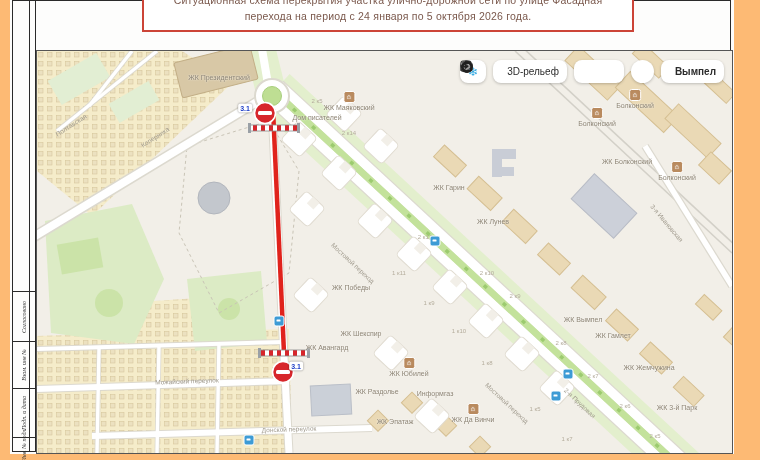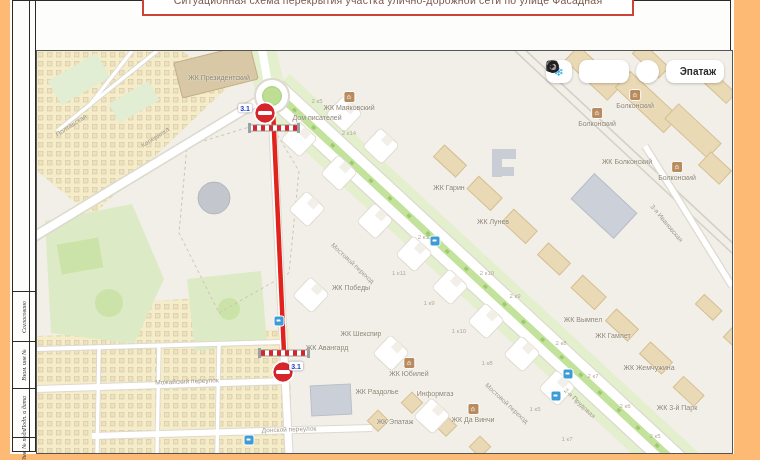--- a/index.html
+++ b/index.html
@@ -60,20 +60,21 @@
         <div class="stamp-cell" style="height: 48px;">
           <span>Подп. и дата</span>
         </div>
         <div class="stamp-cell" style="height: 14px;">
           <span>Инв. № подл.</span>
         </div>
       </div>
 
   <div id="titlebox">
     <div>Ситуационная схема перекрытия участка улично-дорожной сети по улице Фасадная</div>
+    <div>перехода  на период с 24 января по 5 октября 2026 года.</div>
   </div>
 
   <div id="map">
     <svg width="695" height="402" viewBox="0 0 695 402">
       <defs>
         <pattern id="hp" width="9" height="9" patternUnits="userSpaceOnUse">
           <rect x="1.5" y="1.5" width="4.5" height="4.5" fill="#eadfbe" stroke="#d2c096" stroke-width="0.6"></rect>
         </pattern>
         <pattern id="bp" width="8" height="6" patternUnits="userSpaceOnUse">
           <rect width="8" height="6" fill="#fff"></rect>
@@ -377,20 +378,29 @@
             <span></span>
           </div>
           <div class="badge31" style="left: 208px; top: 57px; transform: translate(-50%, -50%);">3.1</div>
           <div class="badge31" style="left: 259px; top: 315px; transform: translate(-50%, -50%);">3.1</div>
         </div>
 
     <div id="toolbar">
       <div class="tbtn snow">
         <span>❄</span>
       </div>
+      <div class="tbtn">
+        <span class="micon">
+          <svg width="13" height="11" viewBox="0 0 13 11">
+                <path d="M6.5 1 L12 4 L6.5 7 L1 4 Z" fill="none" stroke="#333" stroke-width="1.1"></path>
+                <path d="M1 4 L1 7 L6.5 10 L12 7 L12 4" fill="none" stroke="#333" stroke-width="1.1"></path>
+              </svg>
+        </span>
+        <span>3D-рельеф</span>
+      </div>
       <div class="tbtn icongrp">
         <span class="micon">
           <svg width="11" height="13" viewBox="0 0 11 13">
                 <circle cx="5.5" cy="2.2" r="1.7" fill="#333"></circle>
                 <path d="M5.5 4.5 L5.5 8 M5.5 8 L3 12 M5.5 8 L8 12 M2.5 6.5 L8.5 6.5" stroke="#333" stroke-width="1.2" fill="none"></path>
               </svg>
         </span>
         <span class="micon">
           <svg width="13" height="12" viewBox="0 0 13 12">
                 <circle cx="4" cy="3.5" r="1.8" fill="none" stroke="#333" stroke-width="1.1"></circle>
@@ -425,18 +435,18 @@
               </svg>
         </span>
       </div>
       <div class="tbtn">
         <span class="micon">
           <svg width="13" height="13" viewBox="0 0 13 13">
                 <path d="M5 1.5 A5.2 5.2 0 1 1 5 11.5" fill="none" stroke="#222" stroke-width="1.3"></path>
                 <path d="M1 6.5 h6 M5 4.5 L7.5 6.5 L5 8.5" fill="none" stroke="#222" stroke-width="1.3"></path>
               </svg>
         </span>
-        <span style="font-weight:bold;">Эпатаж</span>
+        <span style="font-weight:bold;">Вымпел</span>
       </div>
     </div>
   </div>
  </div>
 </div>
 
 </body></html>

